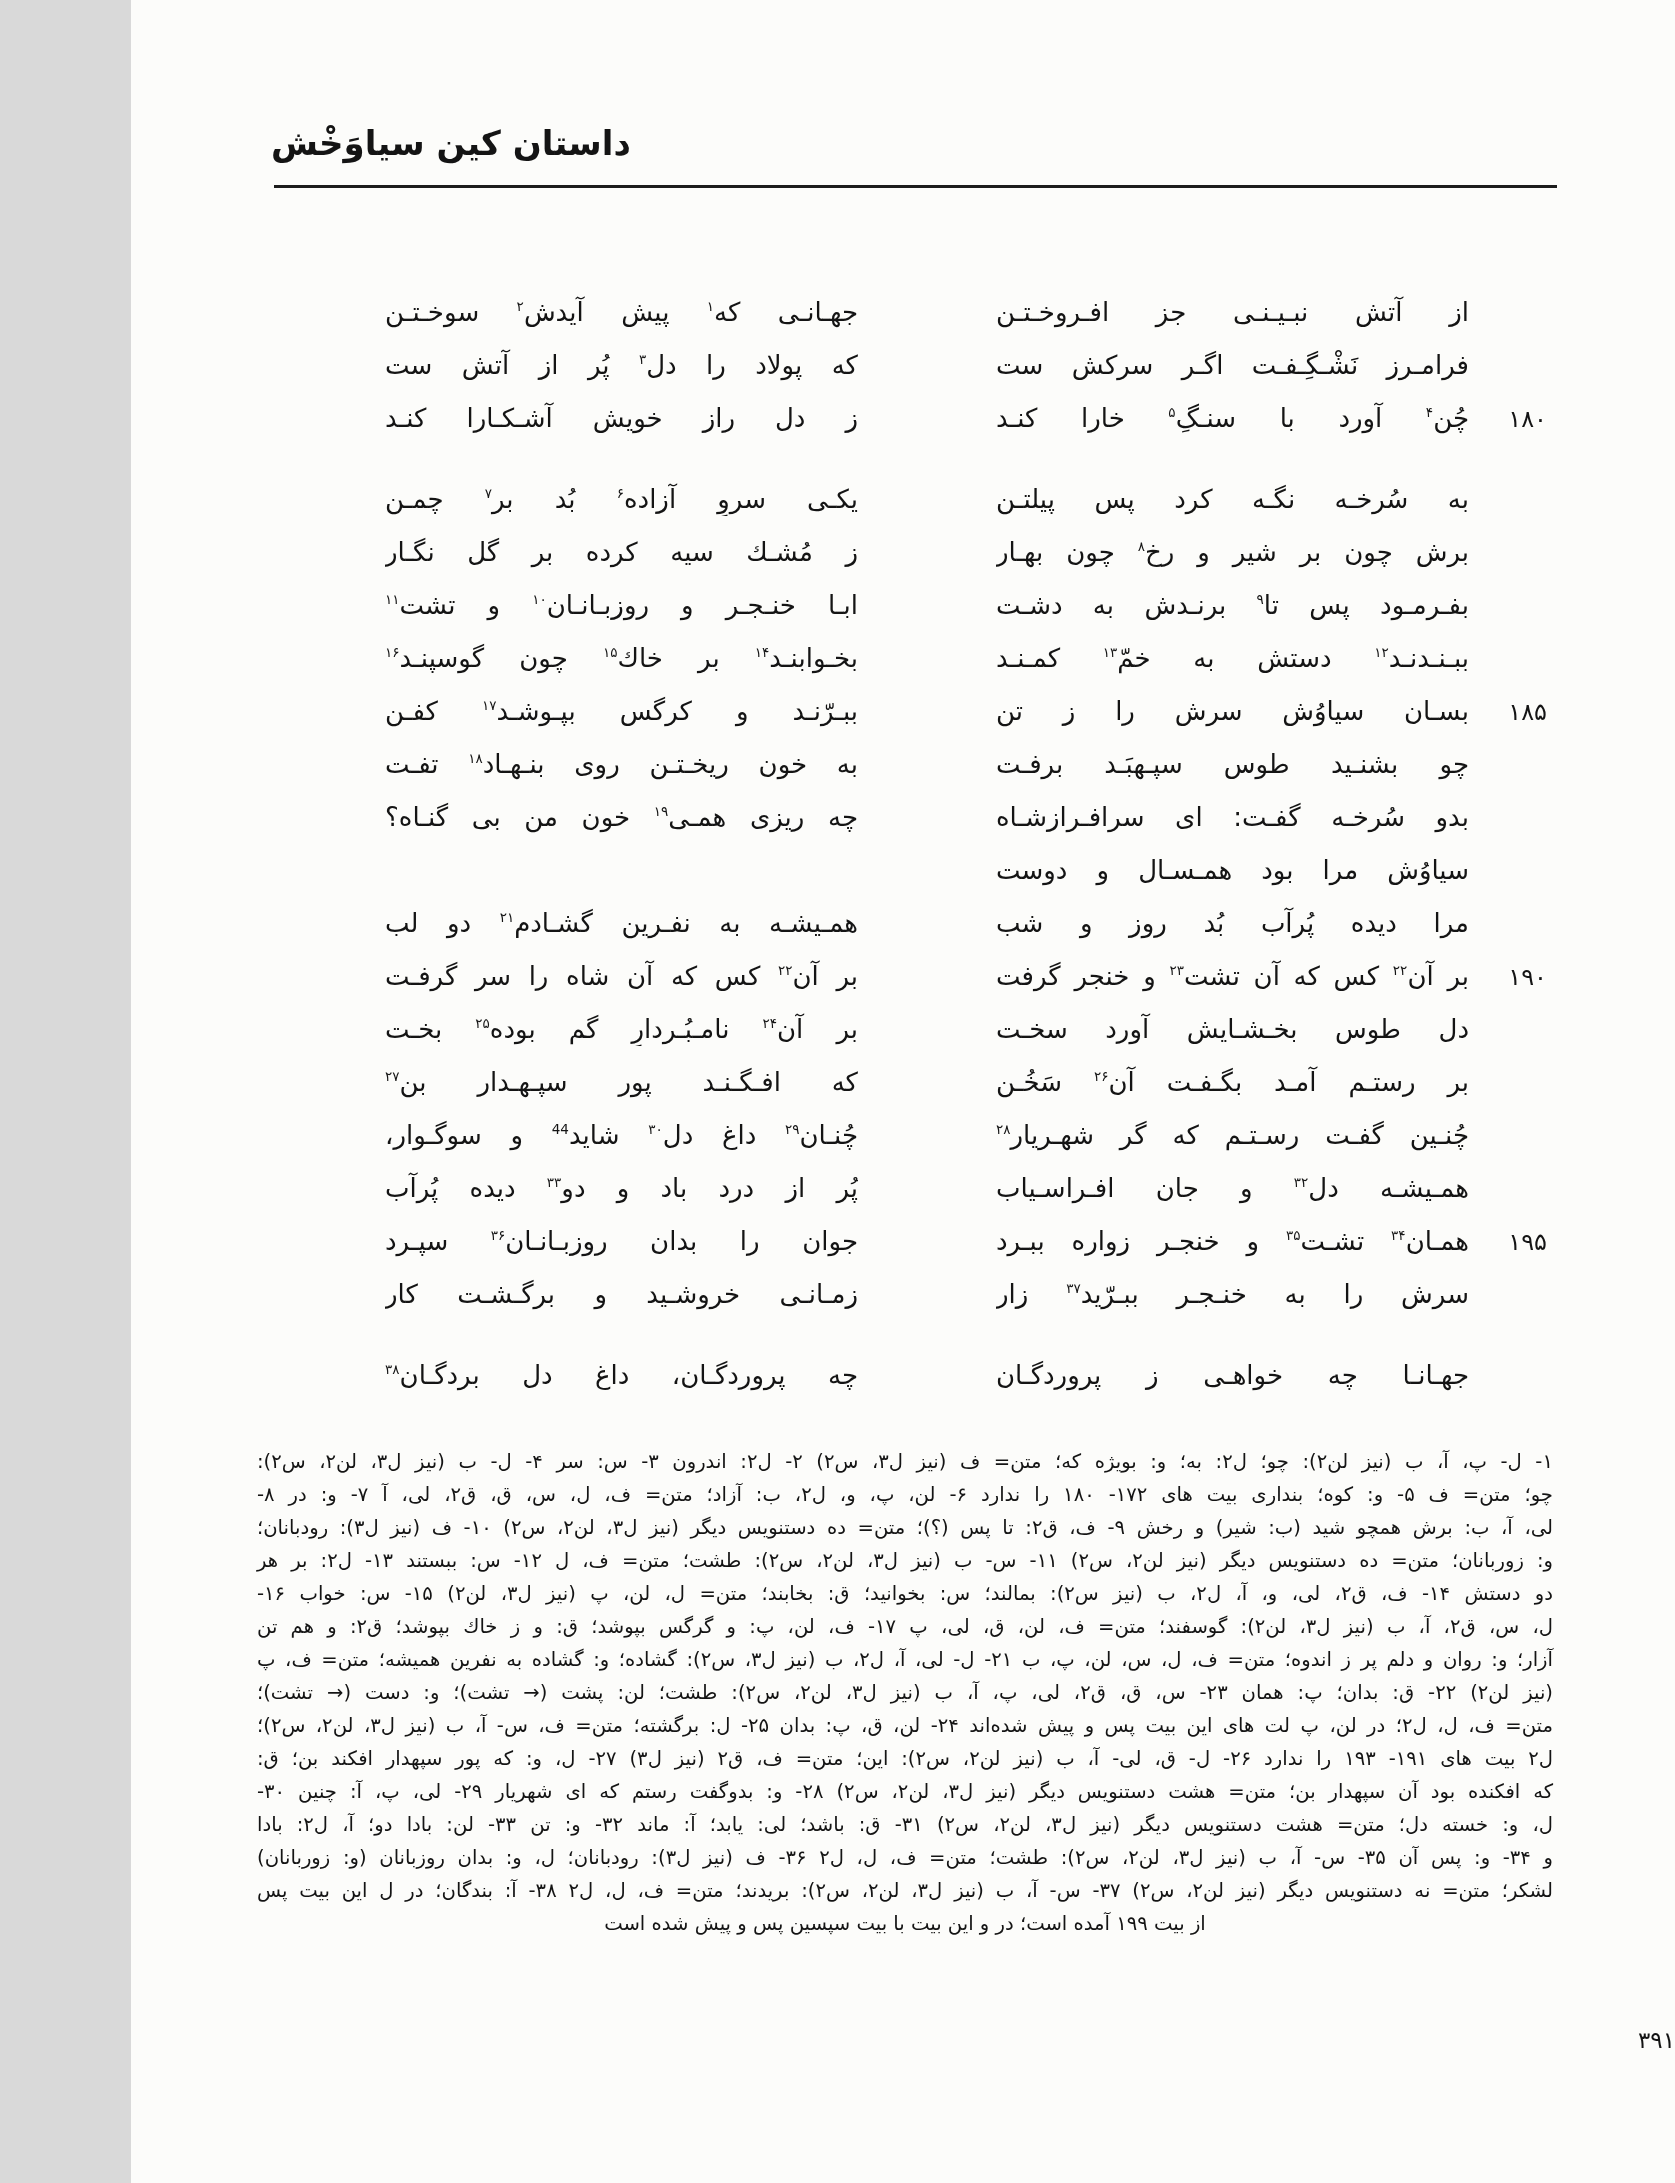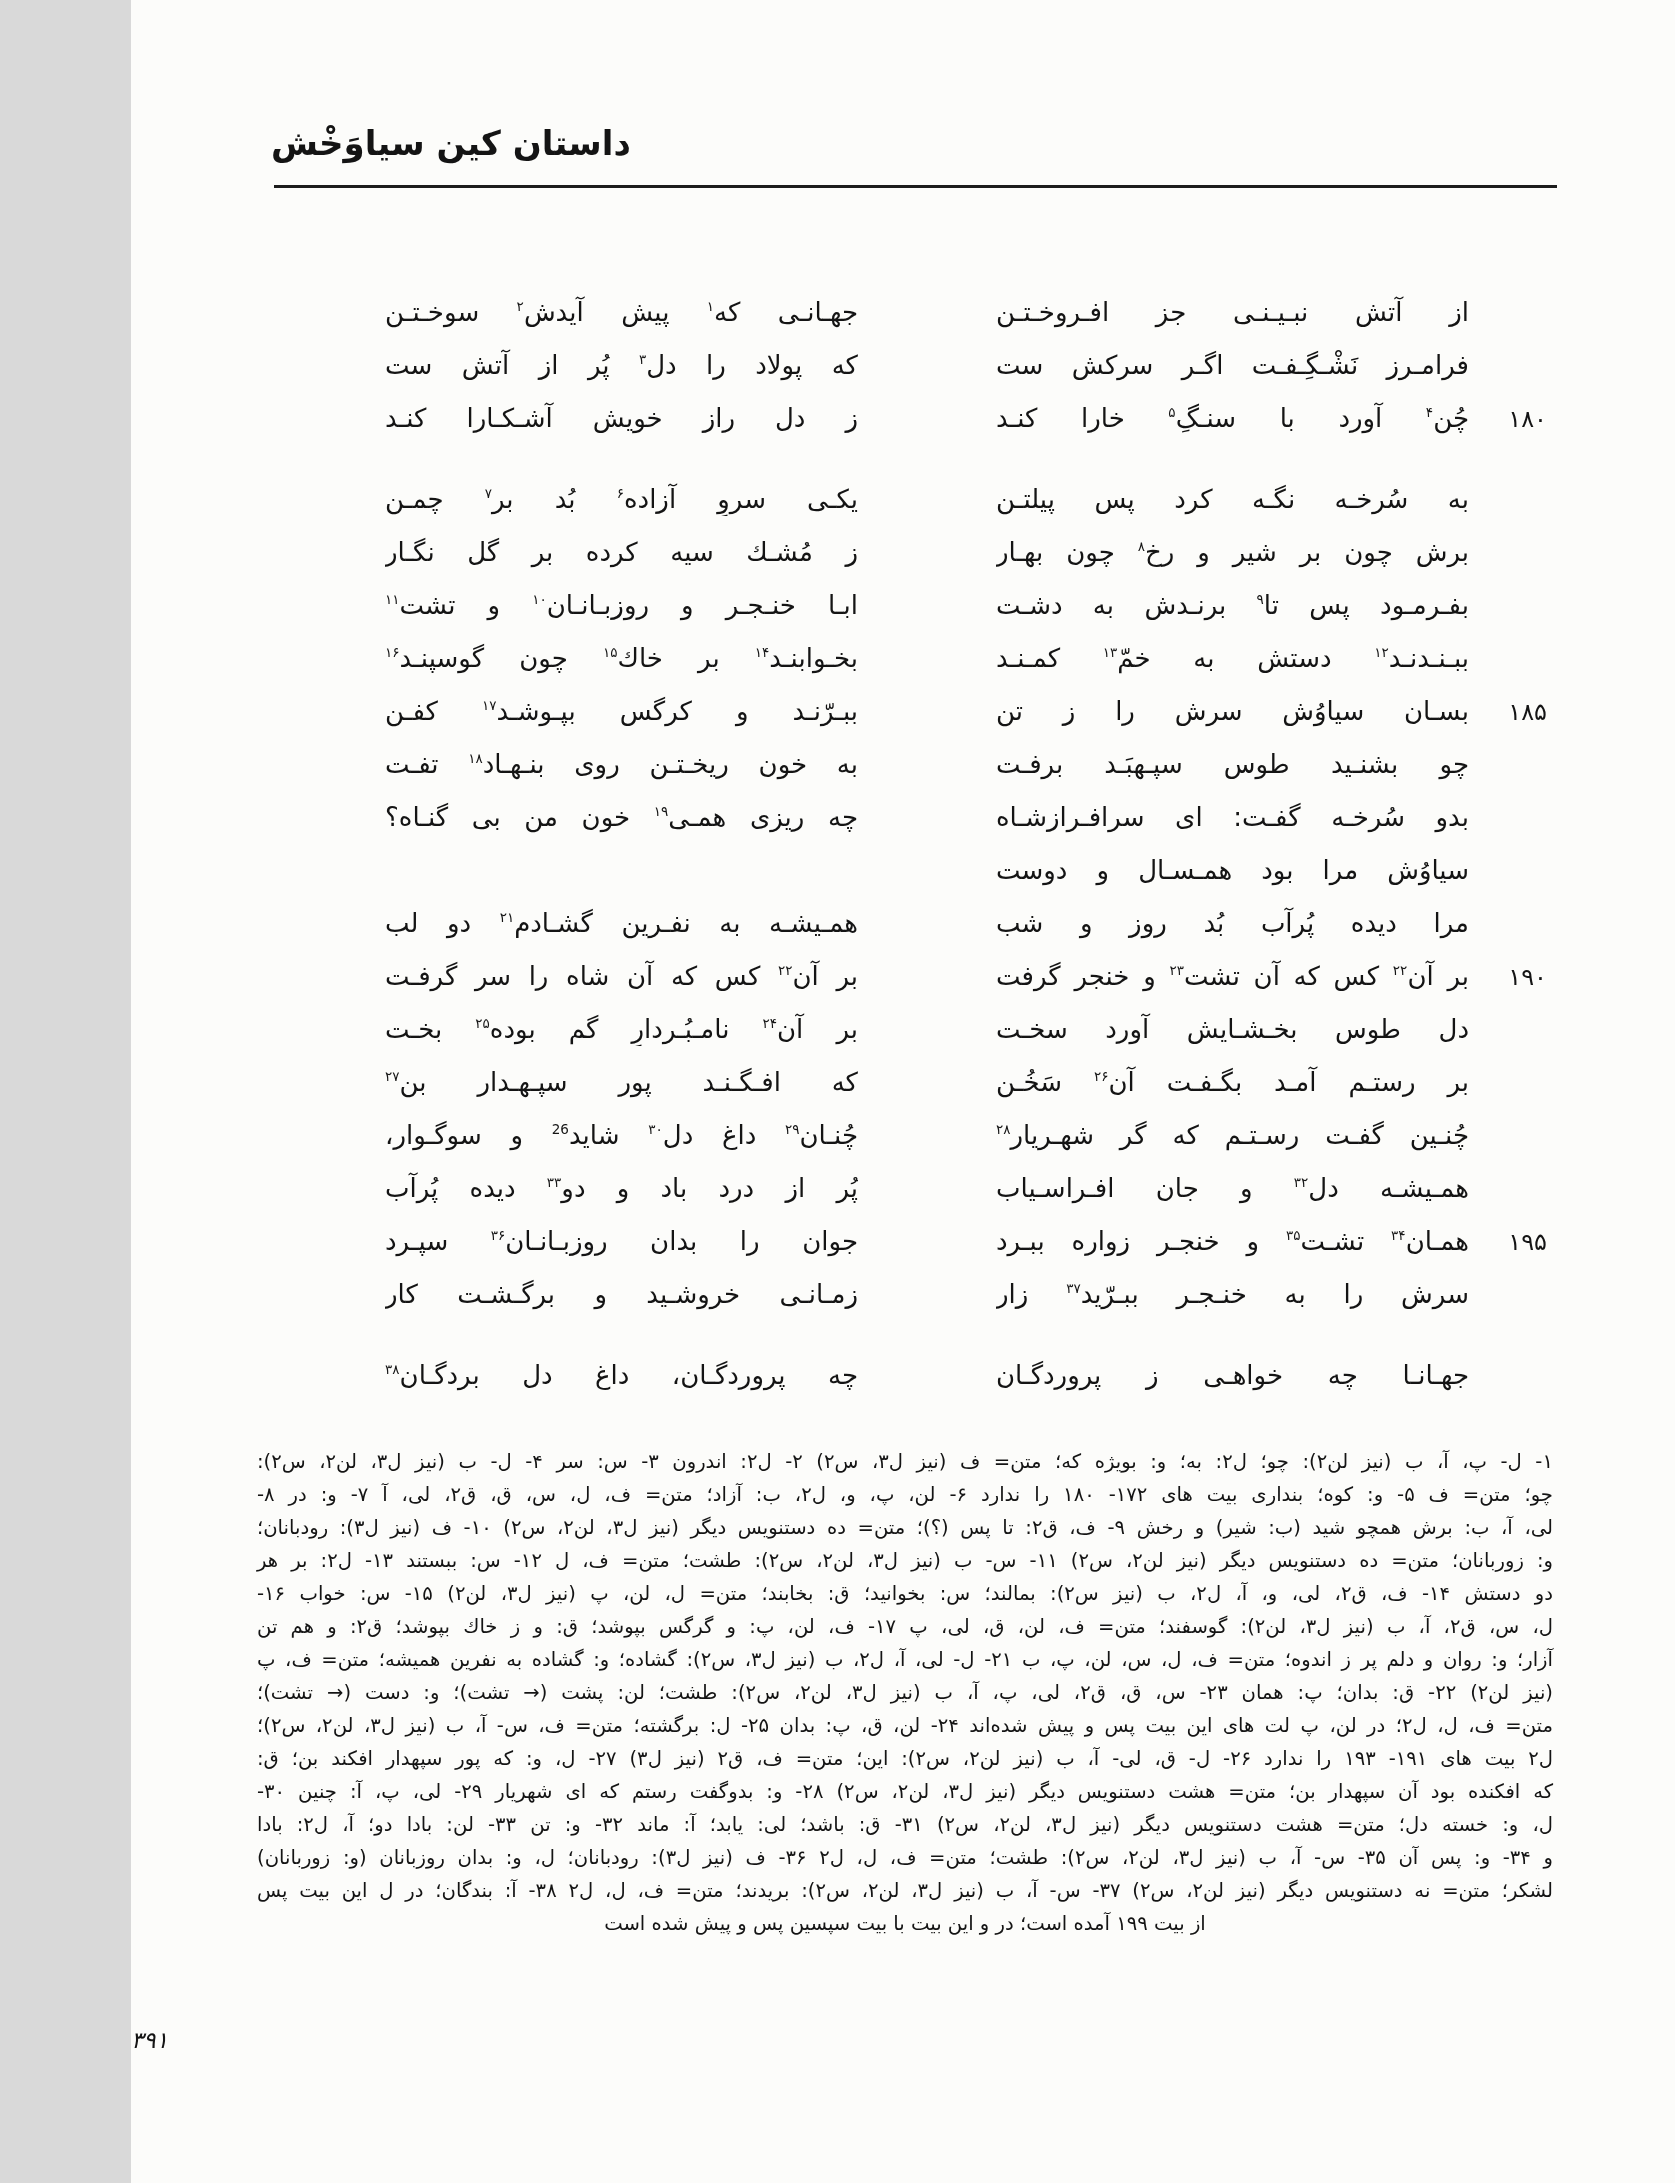--- a/index.html
+++ b/index.html
@@ -21,21 +21,21 @@
     direction:rtl;overflow:hidden;white-space:nowrap;
   }
   .hemi.right{flex:0 0 473px;width:473px;margin-left:138px;}
   .hemi.left{flex:0 0 473px;width:473px;}
   .hemi sup{font-size:0.52em;line-height:0;vertical-align:super;}
   .footnotes{
     position:absolute;left:126px;top:1445px;width:1296px;font-size:19.6px;direction:rtl;
   }
   .fn-line{line-height:33px;text-align:justify;text-align-last:justify;direction:rtl;}
   .fn-line.last{text-align-last:center;}
-  .page-number{position:absolute;left:0;top:2027px;width:100%;text-align:left;font-size:23px;font-style:italic;}
+  .page-number{position:absolute;left:0;top:2027px;width:100%;text-align:right;font-size:23px;}
 </style>
 </head>
 <body>
 
 <div class="page">
   <div class="header-title">داستان كين سياوَخْش</div>
   <div class="header-rule"></div>
 
   <div class="poem" id="poem">
       <div class="verse-row">
@@ -108,21 +108,21 @@
         <div class="hemi left">بر آن<sup>۲۴</sup> نامـبُـردارِ گم بوده<sup>۲۵</sup> بخـت</div>
       </div>
       <div class="verse-row">
         <div class="vnum"></div>
         <div class="hemi right">بر رستـم آمـد بگـفـت آن<sup>۲۶</sup> سَخُـن</div>
         <div class="hemi left">كه افـگـنـد پور سپـهـدار بن<sup>۲۷</sup></div>
       </div>
       <div class="verse-row">
         <div class="vnum"></div>
         <div class="hemi right">چُنـين گفـت رسـتـم كه گر شهـريار<sup>۲۸</sup></div>
-        <div class="hemi left">چُنـان<sup>۲۹</sup> داغ دل<sup>۳۰</sup> شايد<sup>26</sup> و سوگـوار،</div>
+        <div class="hemi left">چُنـان<sup>۲۹</sup> داغ دل<sup>۳۰</sup> شايد<sup>44</sup> و سوگـوار،</div>
       </div>
       <div class="verse-row">
         <div class="vnum"></div>
         <div class="hemi right">همـيشـه دل<sup>۳۲</sup> و جان افـراسـياب</div>
         <div class="hemi left">پُر از درد باد و دو<sup>۳۳</sup> ديده پُرآب</div>
       </div>
       <div class="verse-row">
         <div class="vnum">۱۹۵</div>
         <div class="hemi right">همـان<sup>۳۴</sup> تشـت<sup>۳۵</sup> و خنجـر زواره ببـرد</div>
         <div class="hemi left">جوان را بدان روزبـانـان<sup>۳۶</sup> سپـرد</div>

